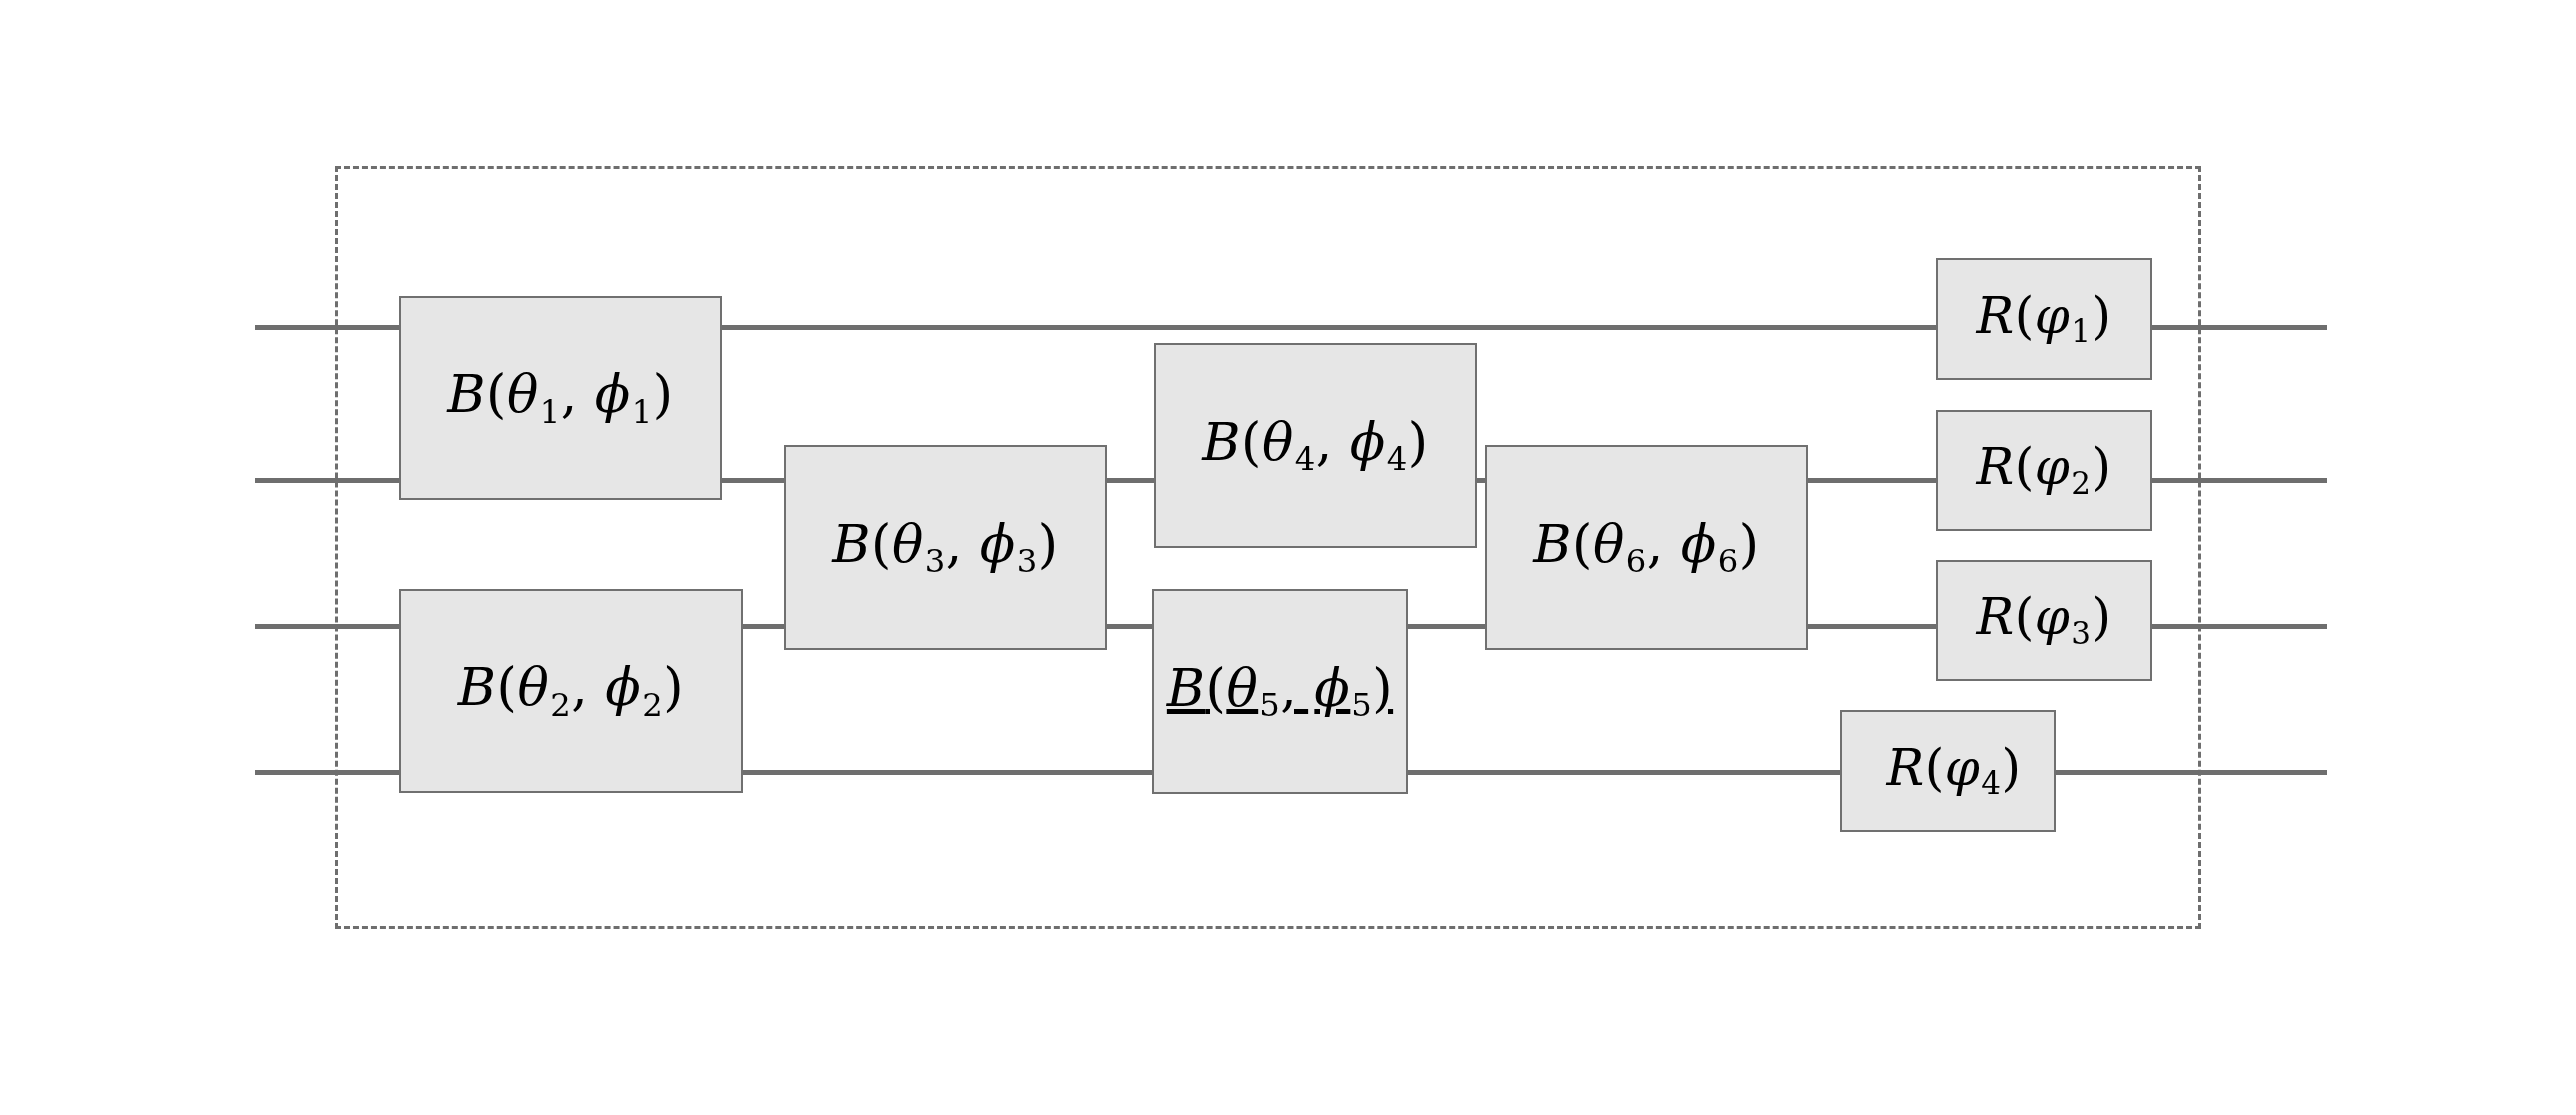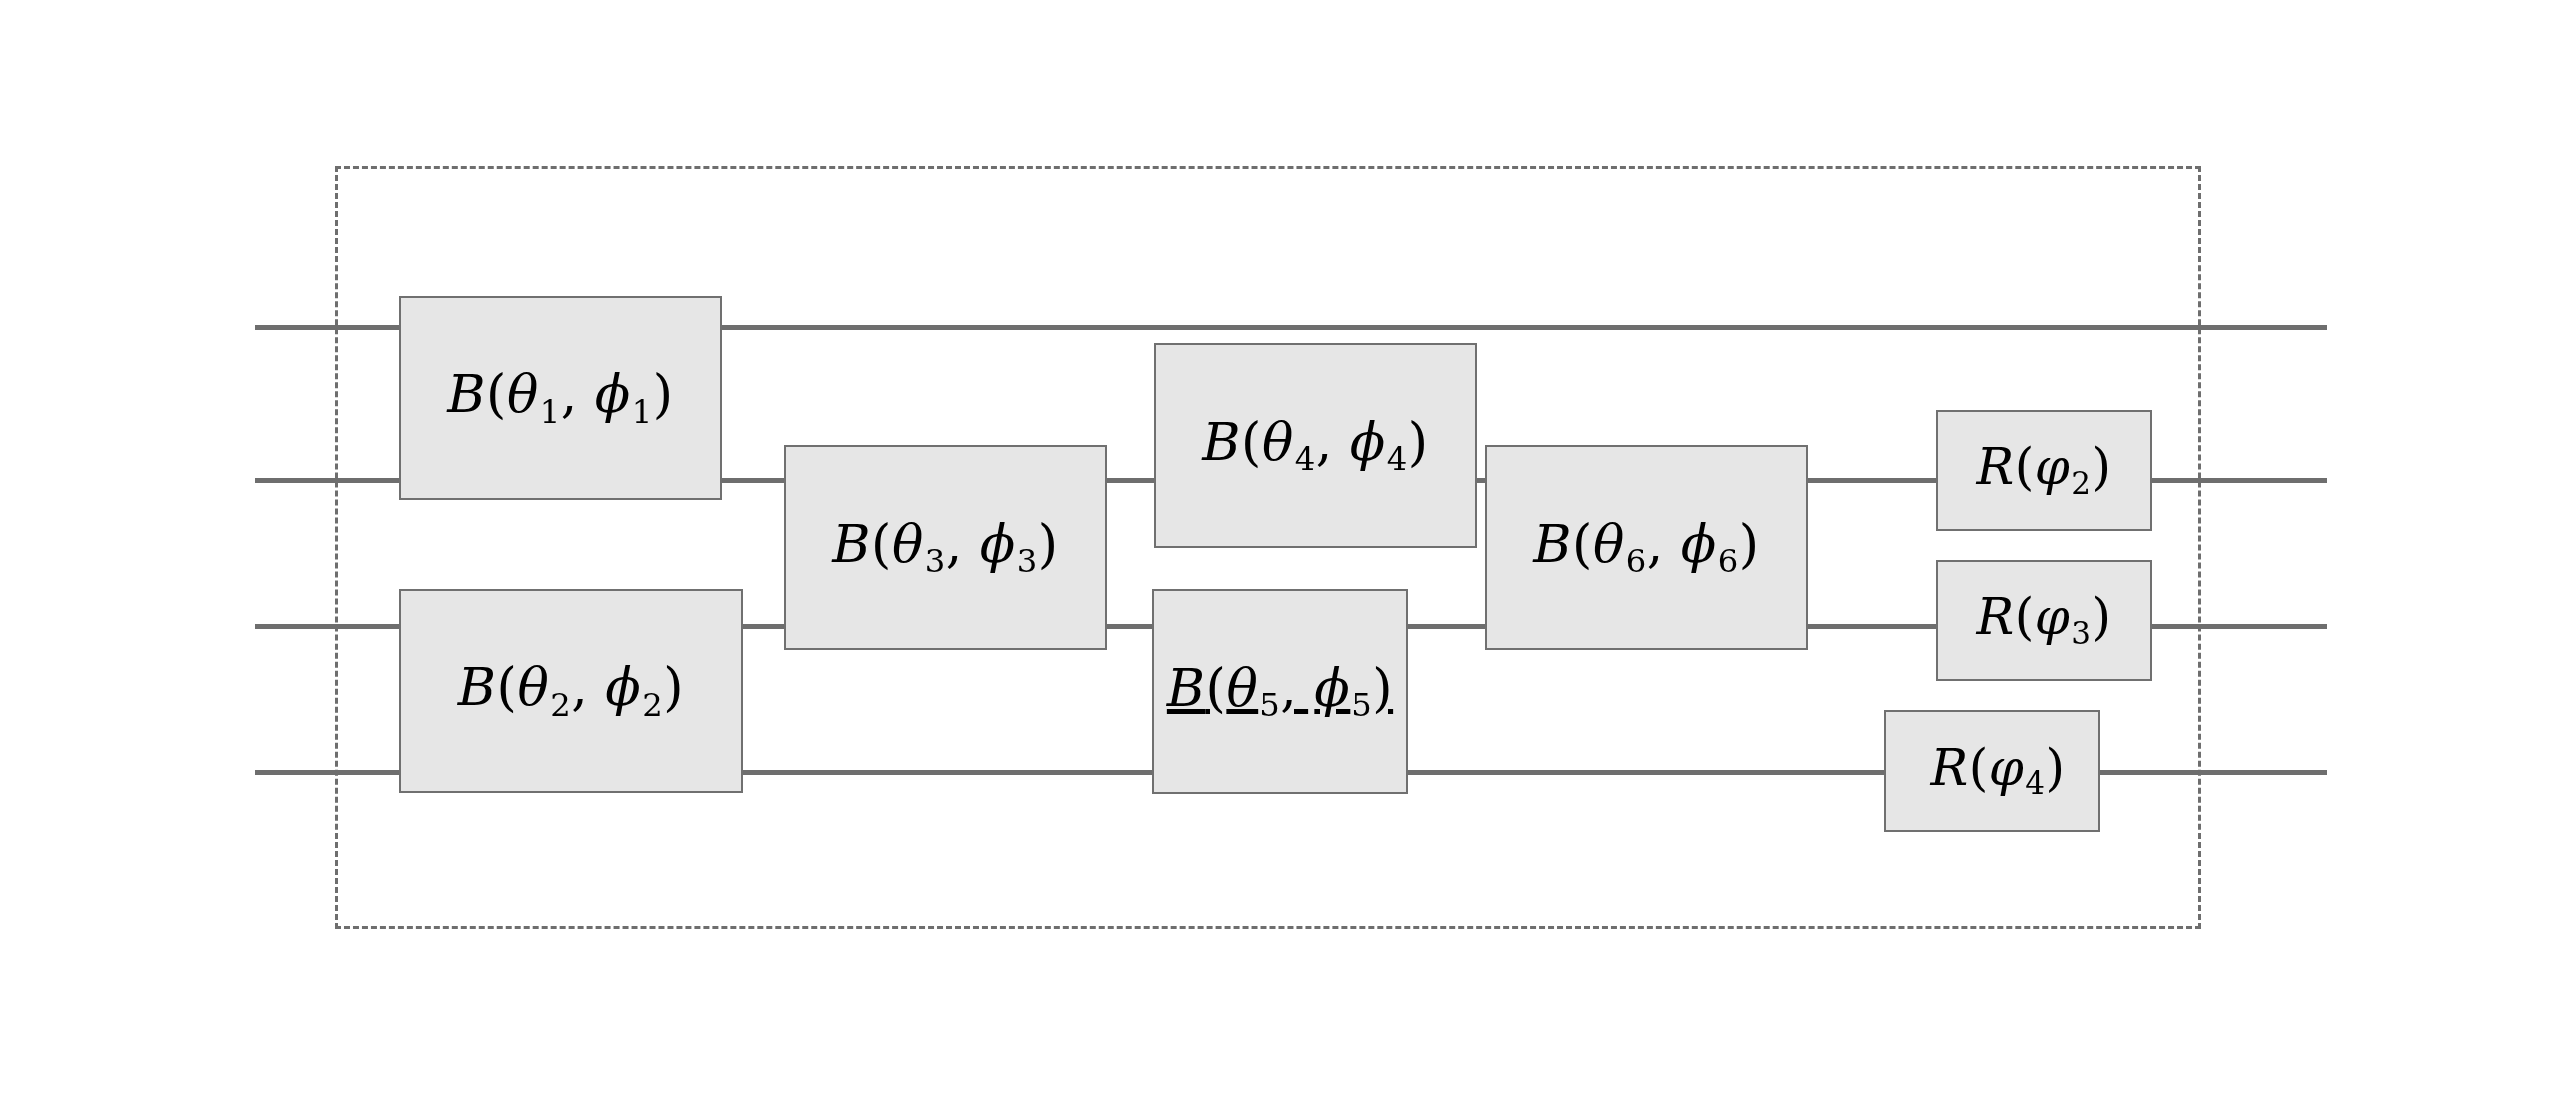--- a/index.html
+++ b/index.html
@@ -98,27 +98,30 @@
   </div>
 
   <div class="gate gate-b" style="left:1152px; top:589px; width:256px; height:205px;text-decoration:underline;">
     <span class="mathlabel"><span>B</span><span class="up">(</span><span>θ</span><span class="sub">5</span><span class="comma">, </span><span>ϕ</span><span class="sub">5</span><span class="up">)</span></span>
   </div>
 
   <div class="gate gate-b" style="left:1485px; top:445px; width:323px; height:205px;">
     <span class="mathlabel"><span>B</span><span class="up">(</span><span>θ</span><span class="sub">6</span><span class="comma">, </span><span>ϕ</span><span class="sub">6</span><span class="up">)</span></span>
   </div>
 
+  <div class="gate gate-r" style="left:1936px; top:258px; width:216px; height:122px;">
+    <span class="mathlabel"><span>R</span><span class="up">(</span><span>φ</span><span class="sub">1</span><span class="up">)</span></span>
+  </div>
 
   <div class="gate gate-r" style="left:1936px; top:410px; width:216px; height:121px;">
     <span class="mathlabel"><span>R</span><span class="up">(</span><span>φ</span><span class="sub">2</span><span class="up">)</span></span>
   </div>
 
   <div class="gate gate-r" style="left:1936px; top:560px; width:216px; height:121px;">
     <span class="mathlabel"><span>R</span><span class="up">(</span><span>φ</span><span class="sub">3</span><span class="up">)</span></span>
   </div>
 
-  <div class="gate gate-r" style="left:1884px; top:710px; width:216px; height:122px;padding-left:12px;">
+  <div class="gate gate-r" style="left:1840px; top:710px; width:216px; height:122px;padding-left:12px;">
     <span class="mathlabel"><span>R</span><span class="up">(</span><span>φ</span><span class="sub">4</span><span class="up">)</span></span>
   </div>
 
 </div>
 
 
 </body></html>

